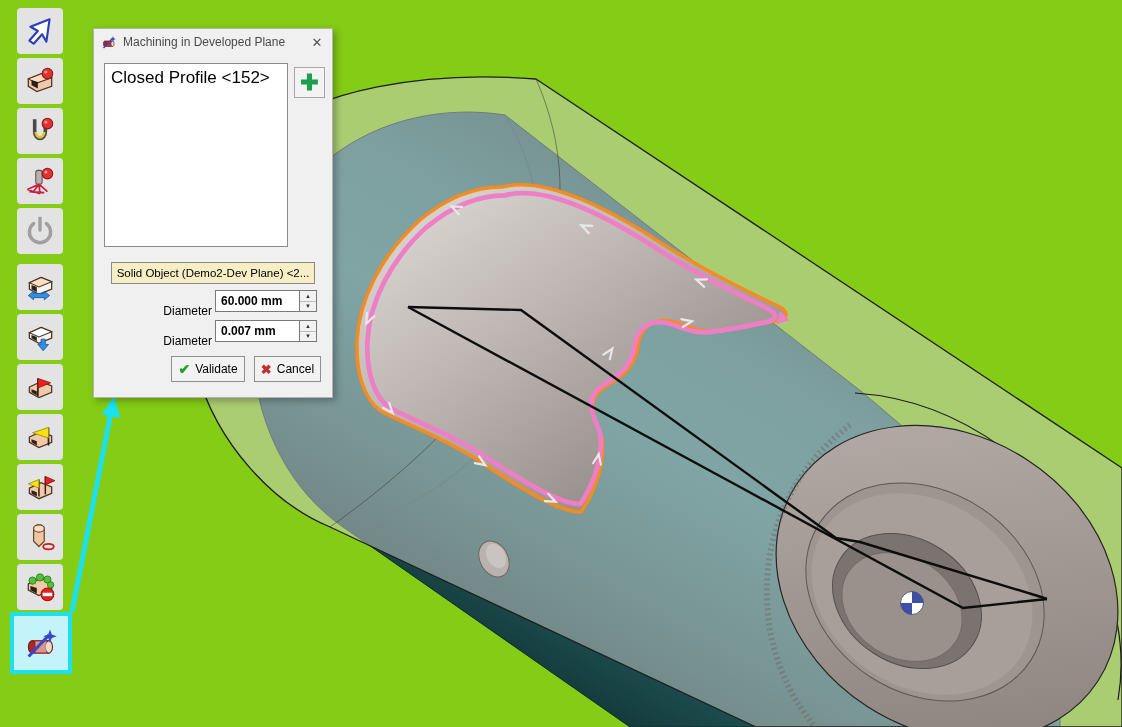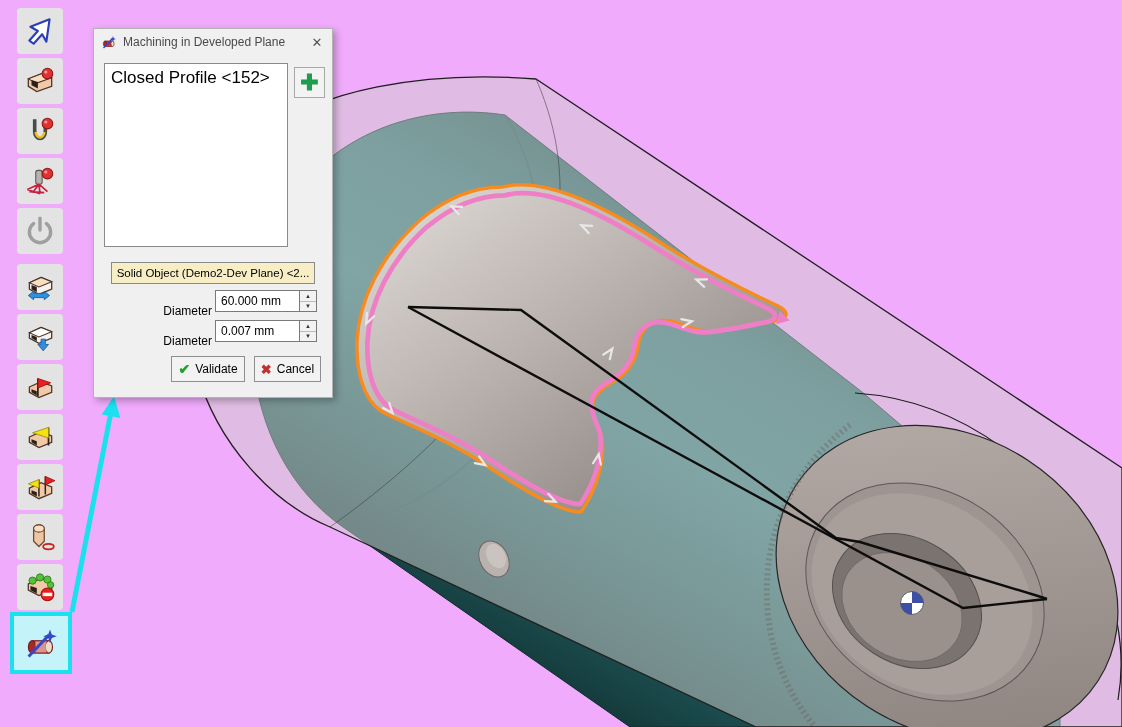--- a/index.html
+++ b/index.html
@@ -1,17 +1,17 @@
 <!DOCTYPE html>
 <html><head>
 <meta charset="utf-8">
 <style>
   html,body{margin:0;padding:0;}
   body{font-family:"Liberation Sans",sans-serif;}
-  .app{position:relative;width:1122px;height:727px;background:#f0abfc;overflow:hidden;}
+  .app{position:relative;width:1122px;height:727px;background:#84cc16;overflow:hidden;}
 
   
   .toolbar{position:absolute;left:0;top:0;width:86px;height:727px;z-index:20;}
   .tbtn{position:absolute;left:17px;width:46px;height:46px;background:#e3e3e3;border-radius:4px;
         display:flex;align-items:center;justify-content:center;cursor:pointer;}
   .tbtn svg{width:34px;height:34px;}
   .tb-active-box{position:absolute;left:10px;top:612px;width:54px;height:54px;
         border:4px solid #1be1ef;background:#c4f4f9;display:flex;align-items:center;justify-content:center;cursor:pointer;}
   .tb-active-box svg{width:36px;height:36px;}
 
@@ -25,21 +25,21 @@
              color:#555;font-size:13px;cursor:pointer;}
   .dlg-list{position:absolute;left:10px;top:34px;width:182px;height:182px;background:#fff;border:1px solid #8a8a8a;overflow:hidden;}
   .dlg-list .li{padding:4px 6px;font-size:17px;color:#000;cursor:default;}
   .dlg-plus{position:absolute;left:200px;top:38px;width:29px;height:29px;background:#f3f3f3;border:1px solid #a8a8a8;
             display:flex;align-items:center;justify-content:center;color:#1f9d4f;font-size:22px;font-weight:bold;cursor:pointer;line-height:1;}
   .dlg-chip{position:absolute;left:17px;top:233px;width:202px;height:20px;background:#f7eec6;border:1px solid #8a8a8a;
             display:flex;align-items:center;justify-content:center;font-size:11.5px;white-space:nowrap;overflow:hidden;cursor:pointer;}
   .fld-label{position:absolute;left:0;width:118px;text-align:right;font-size:12px;color:#000;margin-top:8px;}
   .spin-group{position:absolute;left:121px;height:22px;display:flex;}
   .spin-input{width:78px;height:20px;background:#fff;border:1px solid #7a7a7a;font-size:12px;
-              padding:0 0 0 5px;display:flex;align-items:center;}
+              padding:0 0 0 5px;display:flex;align-items:center;font-weight:bold;}
   .spinner{width:17px;height:22px;border:1px solid #7a7a7a;border-left:none;display:flex;flex-direction:column;box-sizing:border-box;}
   .spinner div{flex:1;display:flex;align-items:center;justify-content:center;font-size:6px;color:#333;background:#f2f2f2;cursor:pointer;}
   .spinner div:first-child{border-bottom:1px solid #bbb;}
   .dlg-btn{position:absolute;top:327px;height:24px;background:#f2f2f2;border:1px solid #8f8f8f;
            display:flex;align-items:center;justify-content:center;gap:5px;font-size:12px;cursor:pointer;}
   .btn-validate{left:77px;width:72px;}
   .btn-cancel{left:160px;width:65px;}
   .glyph-check{color:#1da327;font-weight:bold;font-size:14px;}
   .glyph-cross{color:#c22f2f;font-weight:bold;font-size:13px;}
 

